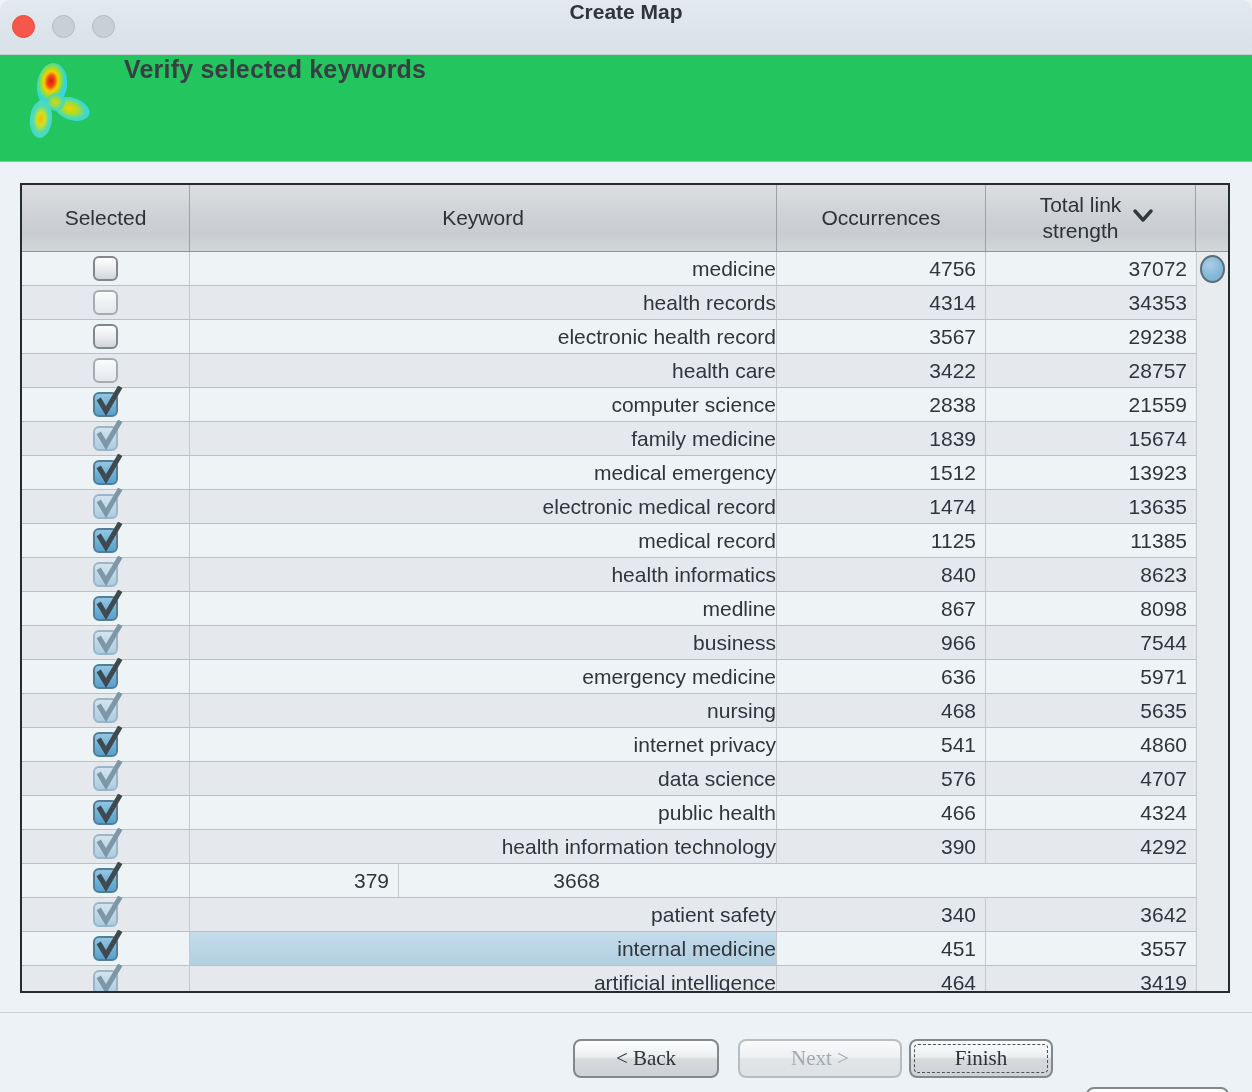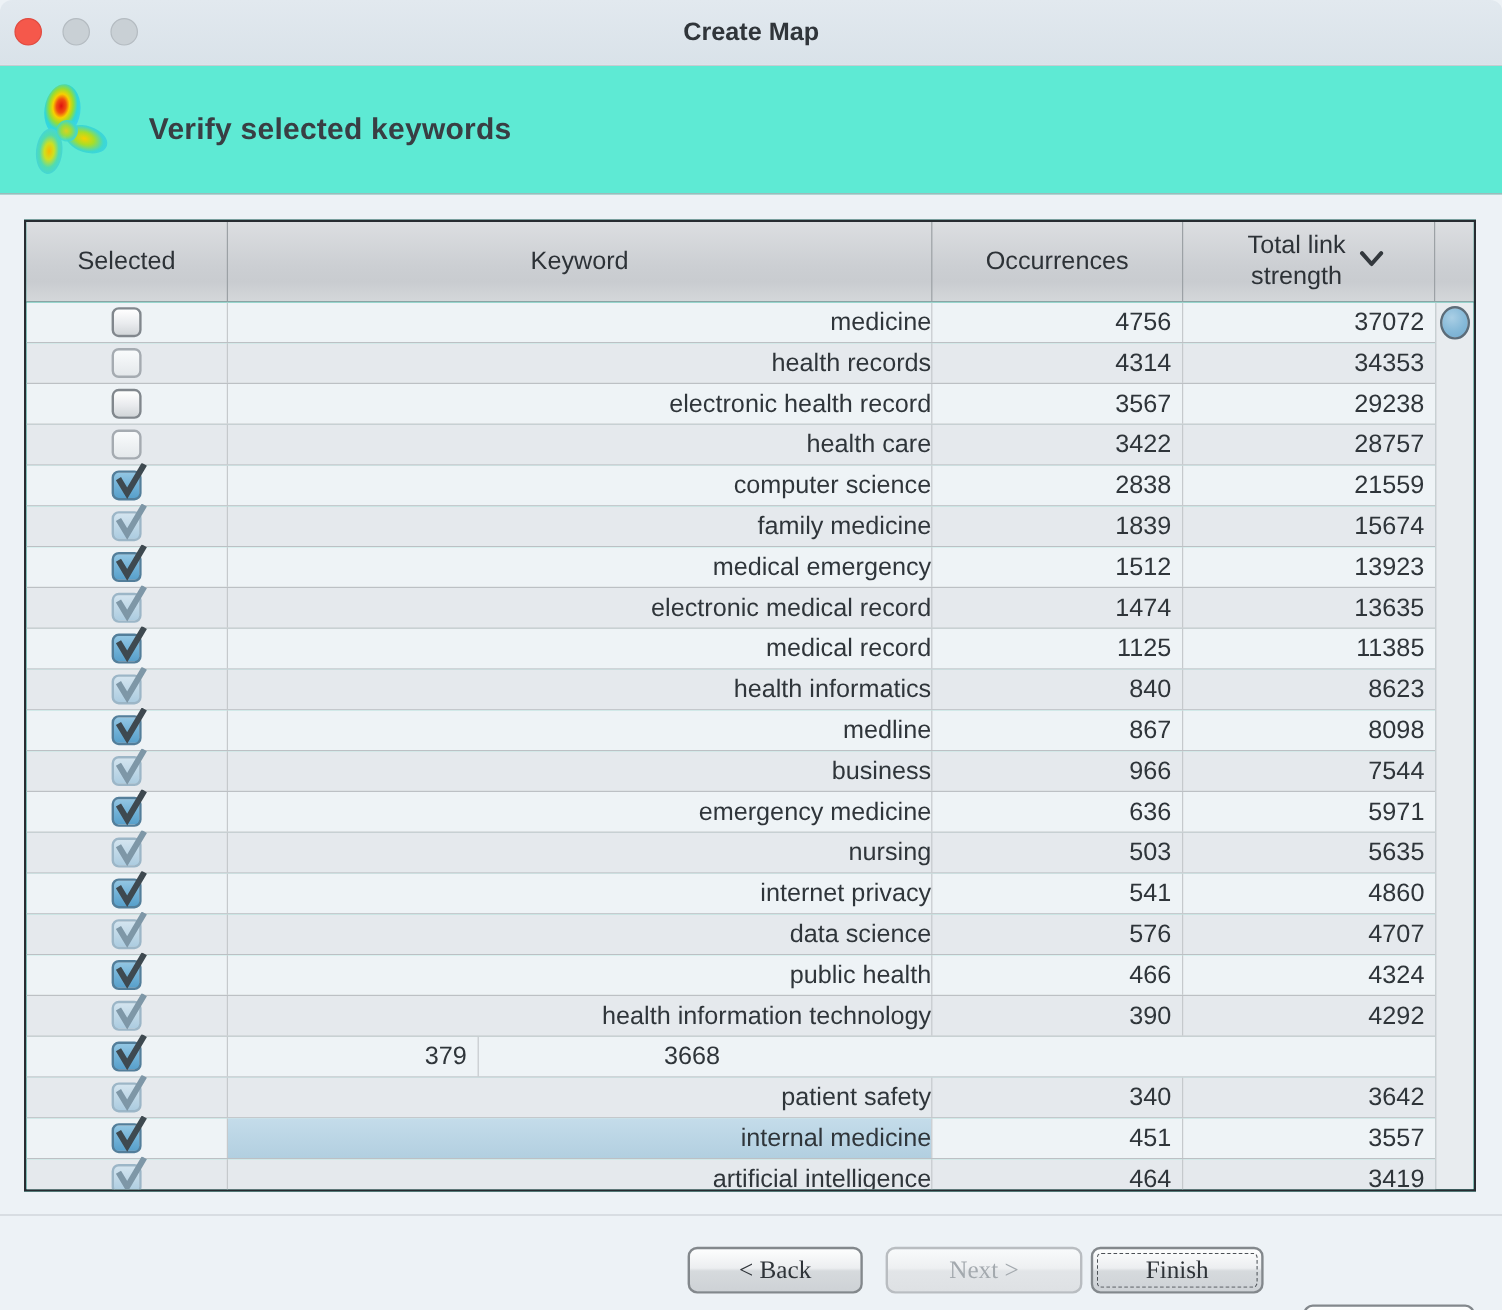--- a/index.html
+++ b/index.html
@@ -6,40 +6,40 @@
   body{
     width:1252px;height:1092px;position:relative;overflow:hidden;
     background:#edf2f6;font-family:"Liberation Sans",sans-serif;
     -webkit-font-smoothing:antialiased;
   }
   
   .titlebar{
     position:absolute;top:0;left:0;width:1252px;height:54px;
     background:linear-gradient(180deg,#e2e9ef,#d9e2e9);
     border-bottom:1px solid #c7ccd1;
-    display:flex;align-items:center;justify-content:center;
+    display:flex;justify-content:center;
     border-radius:10px 10px 0 0;
   }
   .titlebar-title{font-size:21px;font-weight:bold;color:#30353a;}
   .lights{position:absolute;left:12px;top:15px;display:flex;gap:17px;}
   .light{width:23px;height:23px;border-radius:50%;box-sizing:border-box;}
   .light-close{background:#f5584b;border:1px solid #e04b40;}
   .light-gray{background:#c9d0d5;border:1px solid #b4bbc1;}
   
   .step-header{
     position:absolute;top:55px;left:0;width:1252px;height:106px;
-    background:#5eead4;border-bottom:1px solid #acb0b4;
-    display:flex;align-items:center;
+    background:#22c55e;border-bottom:1px solid #acb0b4;
+    display:flex;align-items:flex-start;
   }
   .logo{margin-left:14px;width:84px;height:92px;flex:0 0 auto;}
   .step-title{margin-left:26px;font-size:25px;font-weight:bold;color:#393e43;letter-spacing:.2px;}
   
   .table{
     position:absolute;left:20px;top:183px;width:1210px;height:810px;
-    box-sizing:border-box;border:2px solid #272c31;background:#5eead4;
+    box-sizing:border-box;border:2px solid #272c31;background:#4c1d95;
   }
   .thead{
     height:67px;display:flex;
     background:linear-gradient(180deg,#dcdee1 0%,#cccfd3 55%,#c9ccd0 75%,#d4d7da 100%);
     border-bottom:1px solid #8f9498;box-sizing:border-box;
     font-size:21px;color:#2d3237;
   }
   .th{box-sizing:border-box;border-right:1px solid #9ca1a5;display:flex;align-items:center;justify-content:center;}
   .th-selected{width:168px;}
   .th-keyword{width:587px;}
@@ -388,21 +388,21 @@
       <div class="checkbox checked">
         <svg class="checkmark" viewBox="0 0 29 31">
           <path d="M5 15 L11 25 L24 3" fill="none" stroke="currentColor" stroke-width="5" stroke-linecap="square" stroke-linejoin="miter"></path>
         </svg>
       </div>
     </div>
     <div class="cell cell-keyword">
             <span class="kw">nursing</span>
           </div>
     <div class="cell cell-occ">
-            <span class="occ">503</span>
+            <span class="occ">468</span>
           </div>
     <div class="cell cell-tls">
             <span class="tls">5635</span>
           </div>
   </div>
         <div class="row row-odd">
     <div class="cell cell-selected">
       <div class="checkbox checked">
         <svg class="checkmark" viewBox="0 0 29 31">
           <path d="M5 15 L11 25 L24 3" fill="none" stroke="currentColor" stroke-width="5" stroke-linecap="square" stroke-linejoin="miter"></path>

